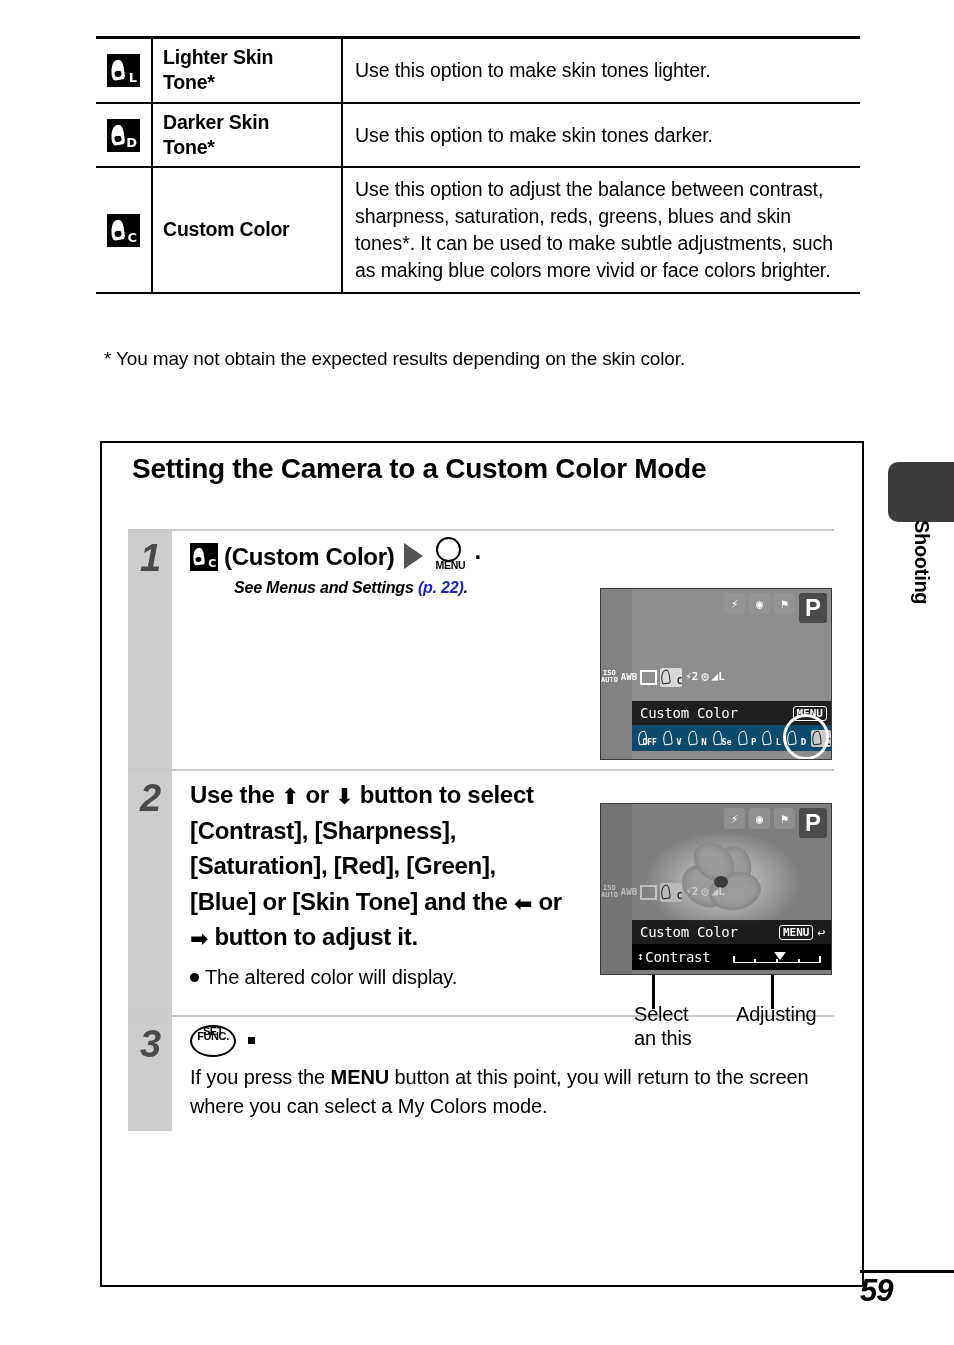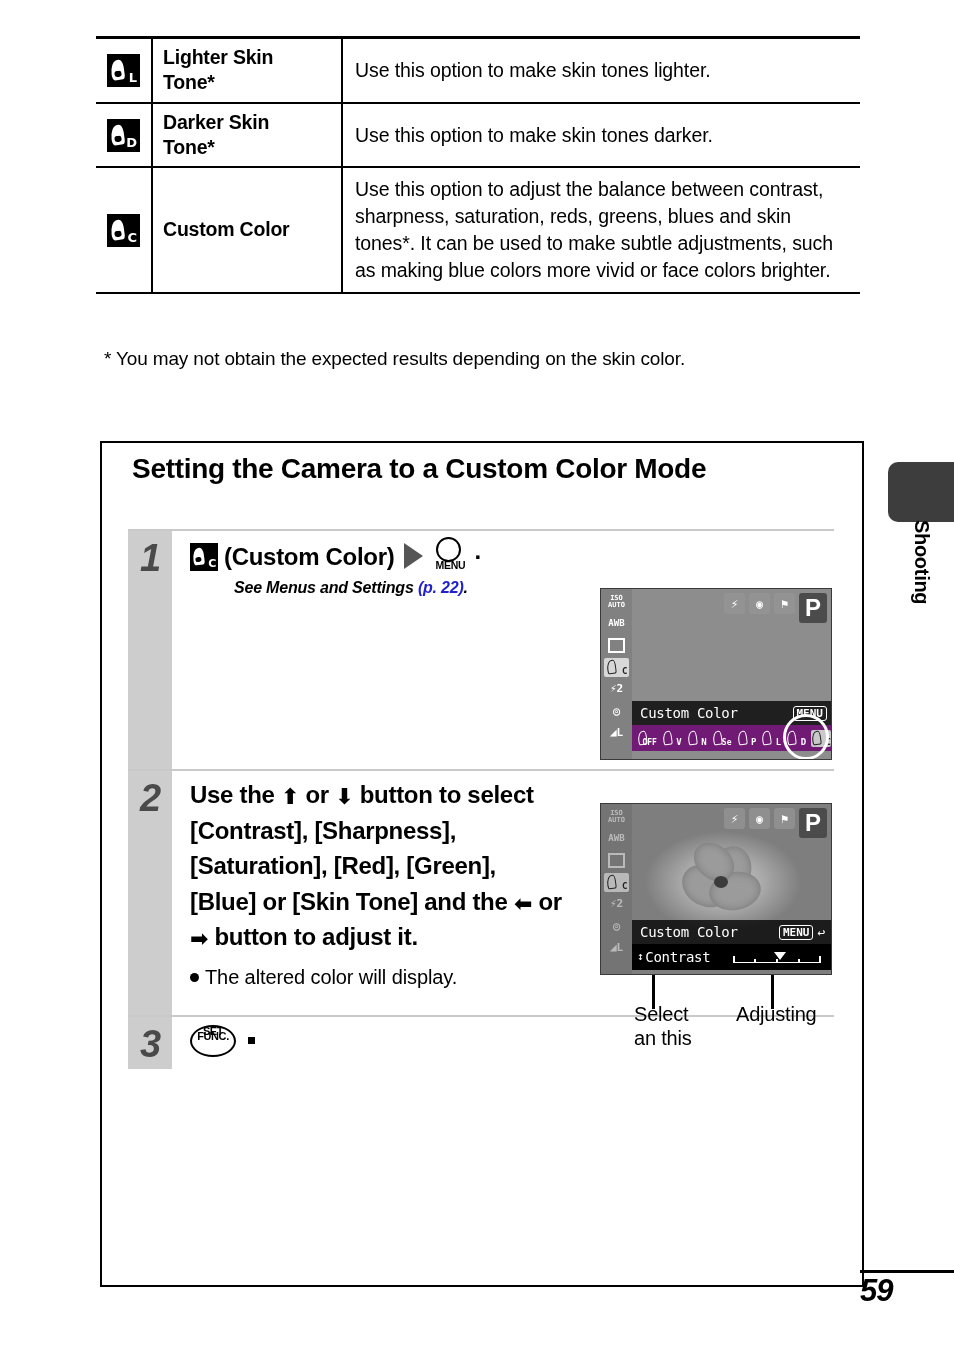--- a/index.html
+++ b/index.html
@@ -165,21 +165,21 @@
     position:absolute;width:232px;height:172px;
     border:1px solid #3a3a3a;box-sizing:border-box;overflow:hidden;
     font-family:"DejaVu Sans Mono","Liberation Mono",monospace;
   }
   #lcd1{left:600px;top:588px;background:#8d8d8d;}
   #lcd2{left:600px;top:803px;background:#6f6f6f;}
 
   .lcd-left{
     position:absolute;left:0;top:0;width:31px;height:100%;
     background:rgba(120,120,120,.55);
-    display:flex;flex-direction:column;align-items:center;padding-top:3px;gap:3px;
+    display:flex;flex-direction:row;align-items:center;padding-top:3px;gap:3px;
   }
   #lcd2 .lcd-left{background:rgba(105,105,105,.45);}
   .li{
     width:25px;height:19px;display:flex;align-items:center;justify-content:center;
     color:#fff;font-size:9px;font-weight:bold;line-height:0.95;text-align:center;
     position:relative;
   }
   .li.sel{background:#d8d8d8;color:#2a2a2a;border-radius:2px;}
   .li .stk{display:block;font-size:8px;}
 
@@ -203,21 +203,21 @@
     display:flex;align-items:center;padding-left:8px;font-size:14px;letter-spacing:-0.3px;
   }
   .menu-tag{
     border:1.5px solid #fff;border-radius:3px;padding:0 3px;font-size:11px;
     font-weight:bold;letter-spacing:0;margin-left:auto;margin-right:4px;
   }
   .ret-arrow{margin-right:6px;font-size:13px;}
 
   .lcd-row{
     position:absolute;left:31px;right:0;bottom:8px;height:26px;
-    background:#701a75;color:#fff;display:flex;align-items:center;
+    background:#0c4a6e;color:#fff;display:flex;align-items:center;
     padding-left:5px;gap:5px;font-size:13px;
   }
   .mc-mini{
     display:inline-block;position:relative;width:22px;height:17px;color:#fff;
     font-size:8px;
   }
   .mc-mini .g{
     position:absolute;left:1px;top:1px;width:9px;height:14px;
     border:1.4px solid #fff;border-radius:58% 30% 18% 22% / 70% 40% 26% 30%;
     transform:rotate(-8deg);box-sizing:border-box;
@@ -402,20 +402,21 @@
         <div class="step-num">3</div>
         <div class="step-body">
           <div style="padding-top:2px">
             <span class="funcset">
               <span class="oval"></span>
               <span class="t1">FUNC.</span>
               <span class="t2">SET</span>
             </span>
             <span class="s3-sq"></span>
           </div>
+          <div class="s3-p"><span>If you press the </span><b>MENU</b><span> button at this point, you will return to the screen where you can select a My Colors mode.</span></div>
         </div>
       </div>
 
     </div>
   </div>
 
   <div class="lcd" id="lcd1">
     <div class="lcd-left">
       <div class="li">
           <span>

